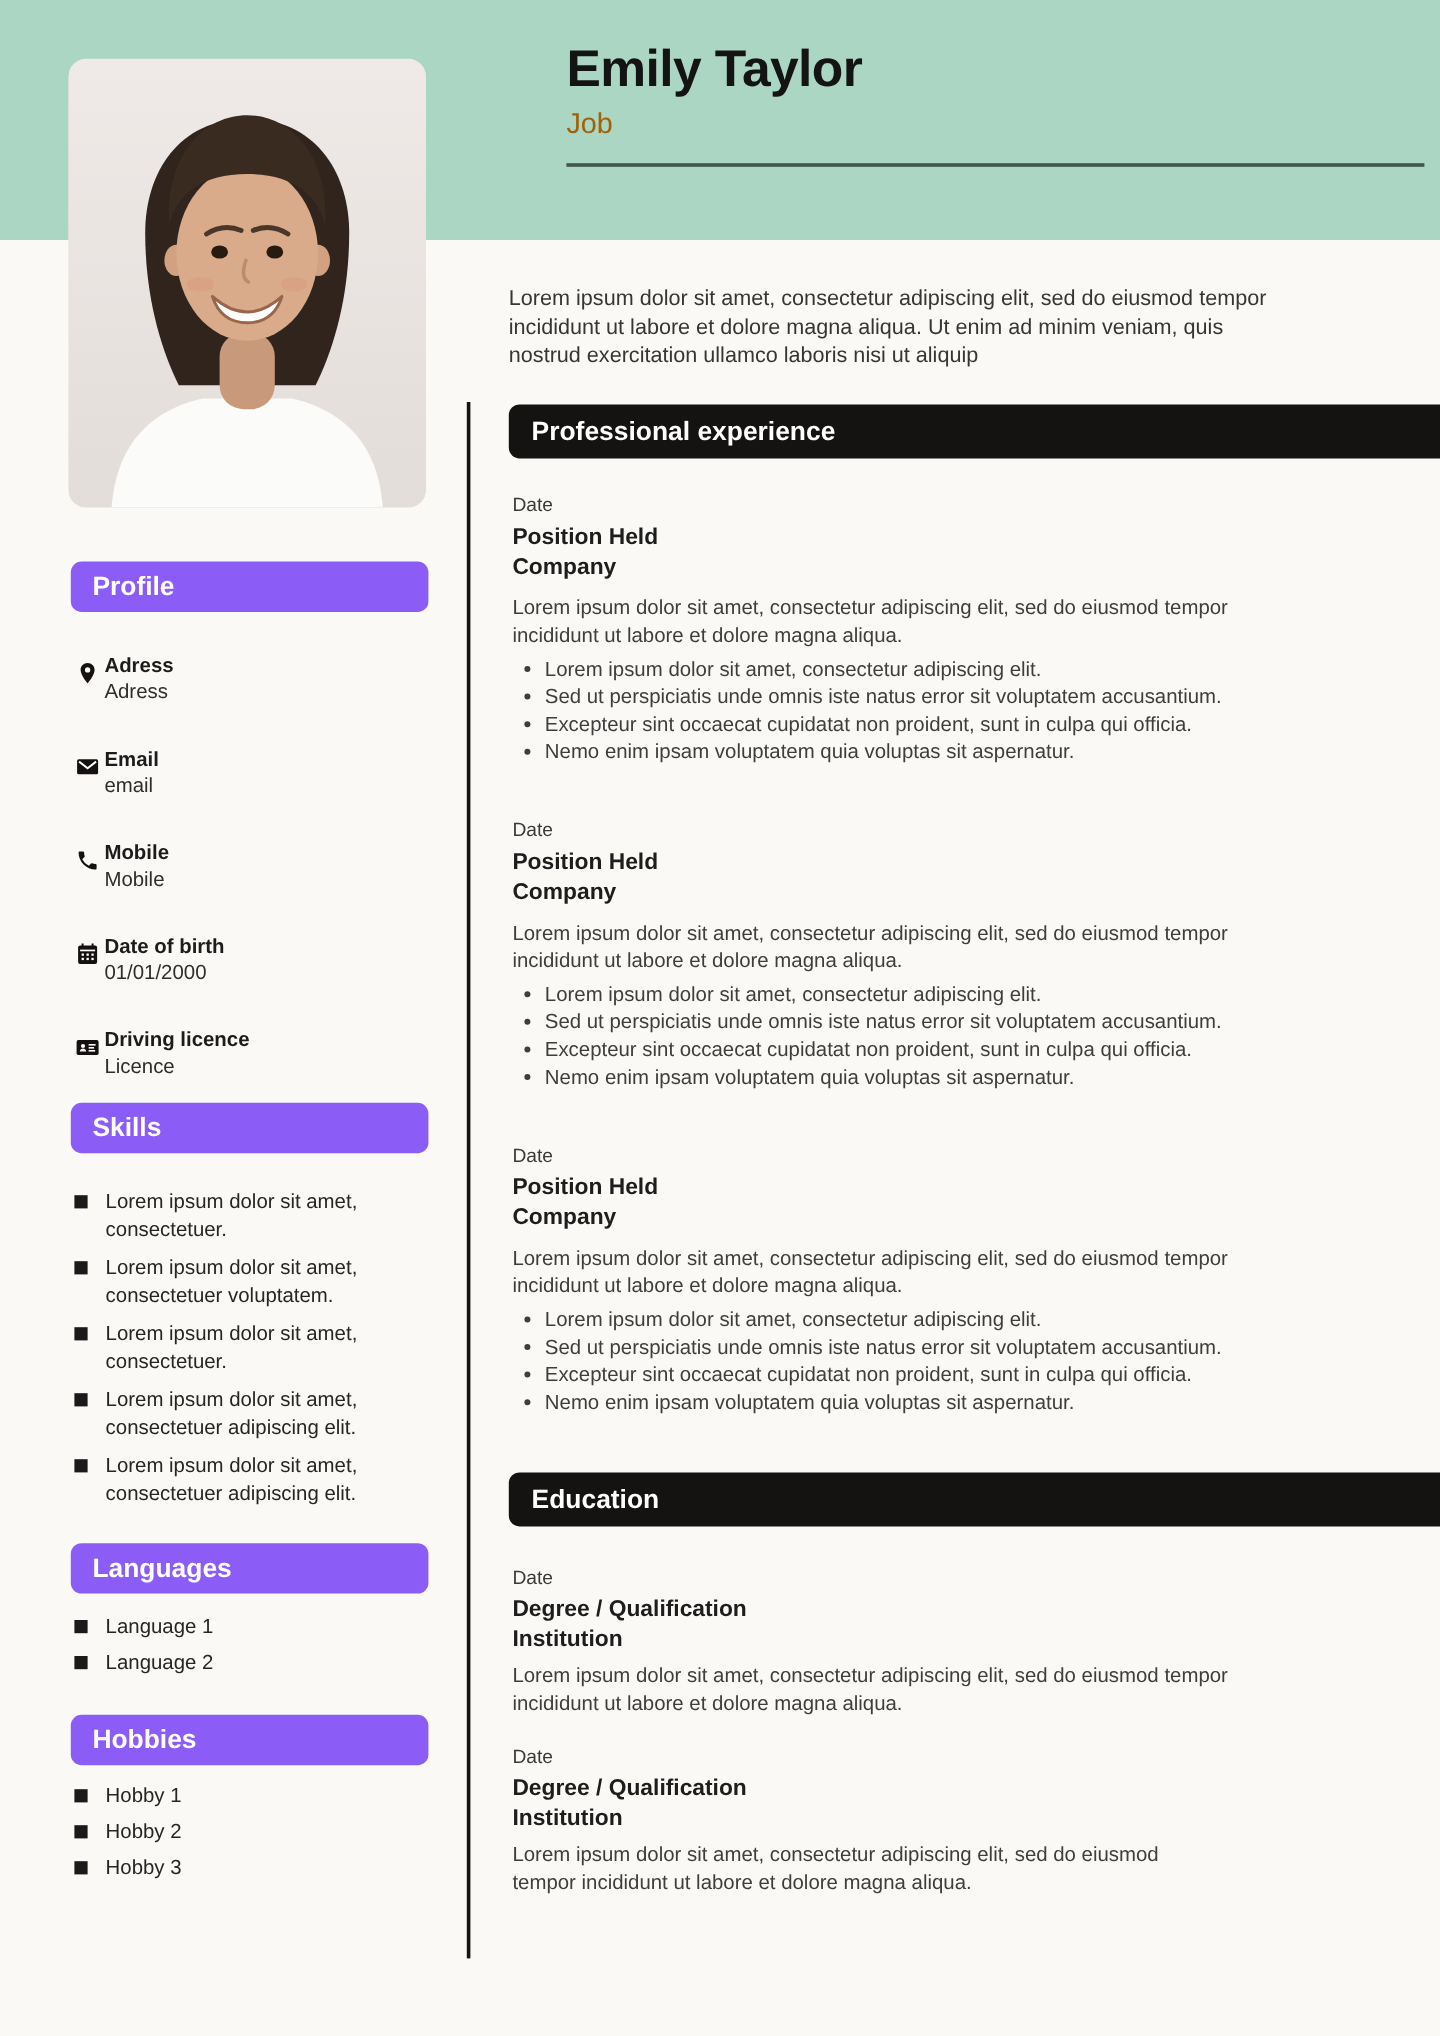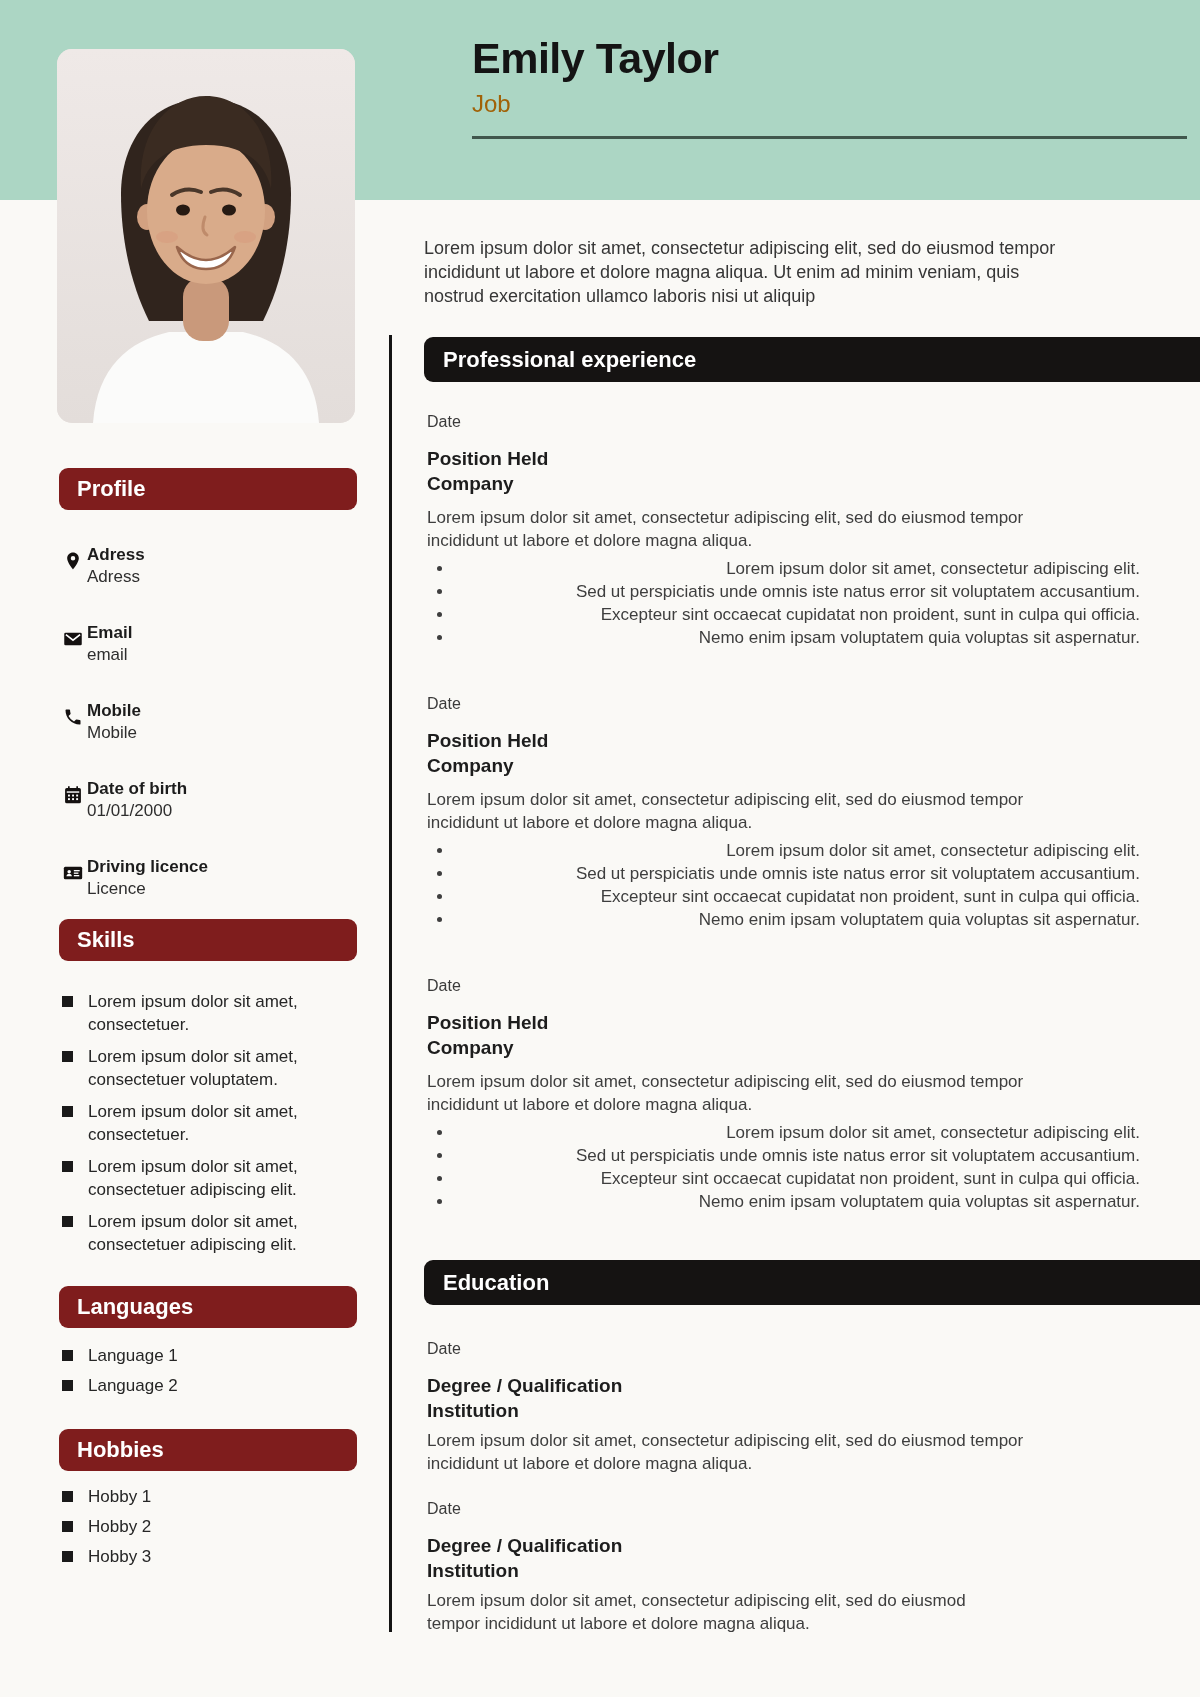--- a/index.html
+++ b/index.html
@@ -18,21 +18,21 @@
   .photo svg { display:block; width:100%; height:100%; }
   .header-block { position:absolute; left:424px; top:33px; width:716px;margin-left:48px; }
   .name { font-size:43px; font-weight:bold; letter-spacing:-0.5px; line-height:50px; color:#141414; }
   .job  { font-size:24px; line-height:30px; color:#a16207; margin-top:6px; }
   .rule { width:715px; height:3px; background:#41574d; margin-top:17px; }
   
   .vline { position:absolute; left:389px; top:335px; width:3px; height:1297px; background:#141414; }
   
   .sidebar { position:absolute; left:59px; top:468px; width:298px; }
   .side-title {
-    height:42px; background:#7f1d1d; border-radius:9px; color:#ffffff;
+    height:42px; background:#8b5cf6; border-radius:9px; color:#ffffff;
     font-size:22px; font-weight:bold; line-height:42px; padding-left:18px;
   }
   .profile-items { margin-top:27px; }
   .p-item { display:flex; gap:4px; padding-left:4px; margin-bottom:10px; min-height:44px;margin-top:34px; }
   .p-icon { width:20px; height:20px; flex:0 0 20px; margin-top:7px; }
   .p-icon svg { display:block; width:20px; height:20px; fill:#141110; }
   .p-label { font-size:17px; font-weight:bold; line-height:22px; color:#1c1c1c; }
   .p-value { font-size:17px; line-height:22px; color:#2e2e2e; }
   .bar-skills { margin-top:19px; }
   .sq-list { list-style:none; margin-top:29px; }
@@ -49,24 +49,24 @@
   .section-bar {
     width:812px; height:45px; background:#151312; border-radius:9px; color:#ffffff;
     font-size:22px; font-weight:bold; line-height:45px; padding-left:19px;
   }
   .bar-exp { margin-top:29px; }
   .entry { padding-left:3px; }
   .entry-1 { margin-top:29px; }
   .entry-n { margin-top:44px; }
   .date { font-size:16px; line-height:22px; color:#3a3a3a; }
   .position, .company { font-size:19px; font-weight:bold; line-height:25px; color:#1d1d1d; }
-  .position { margin-top:13px; }
+  .position { margin-top:2px; }
   .summary { width:650px; font-size:17px; line-height:23px; color:#3e3e3e; margin-top:10px; }
   .dots { margin-top:5px; padding-left:27px; }
-  .dots li { font-size:17px; line-height:23px; color:#3e3e3e;text-align:right; }
+  .dots li { font-size:17px; line-height:23px; color:#3e3e3e; }
   .bar-edu { margin-top:47px; }
   .edu-1 { margin-top:33px; }
   .edu-2 { margin-top:23px; }
   .edu-summary { margin-top:6px; }
   .edu-2 .summary { width:565px; }
 </style>
 </head>
 <body>
 
 <div class="page">

